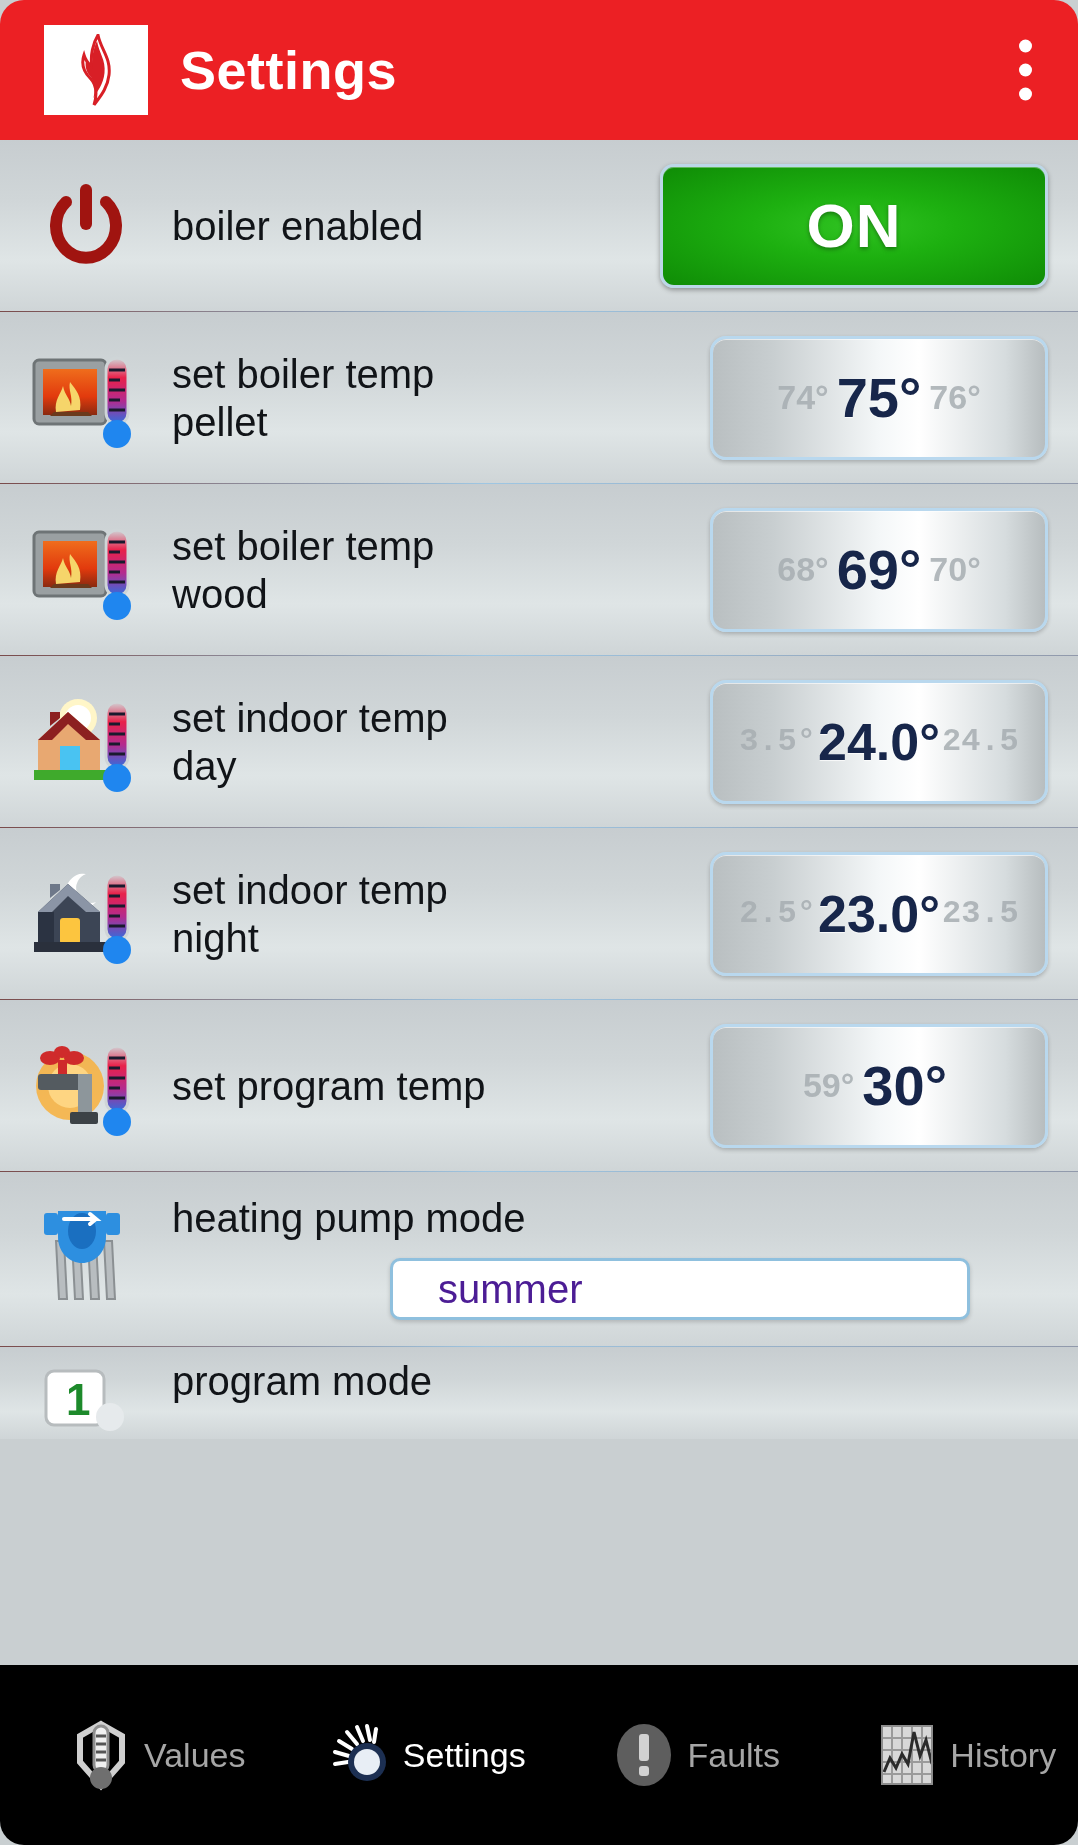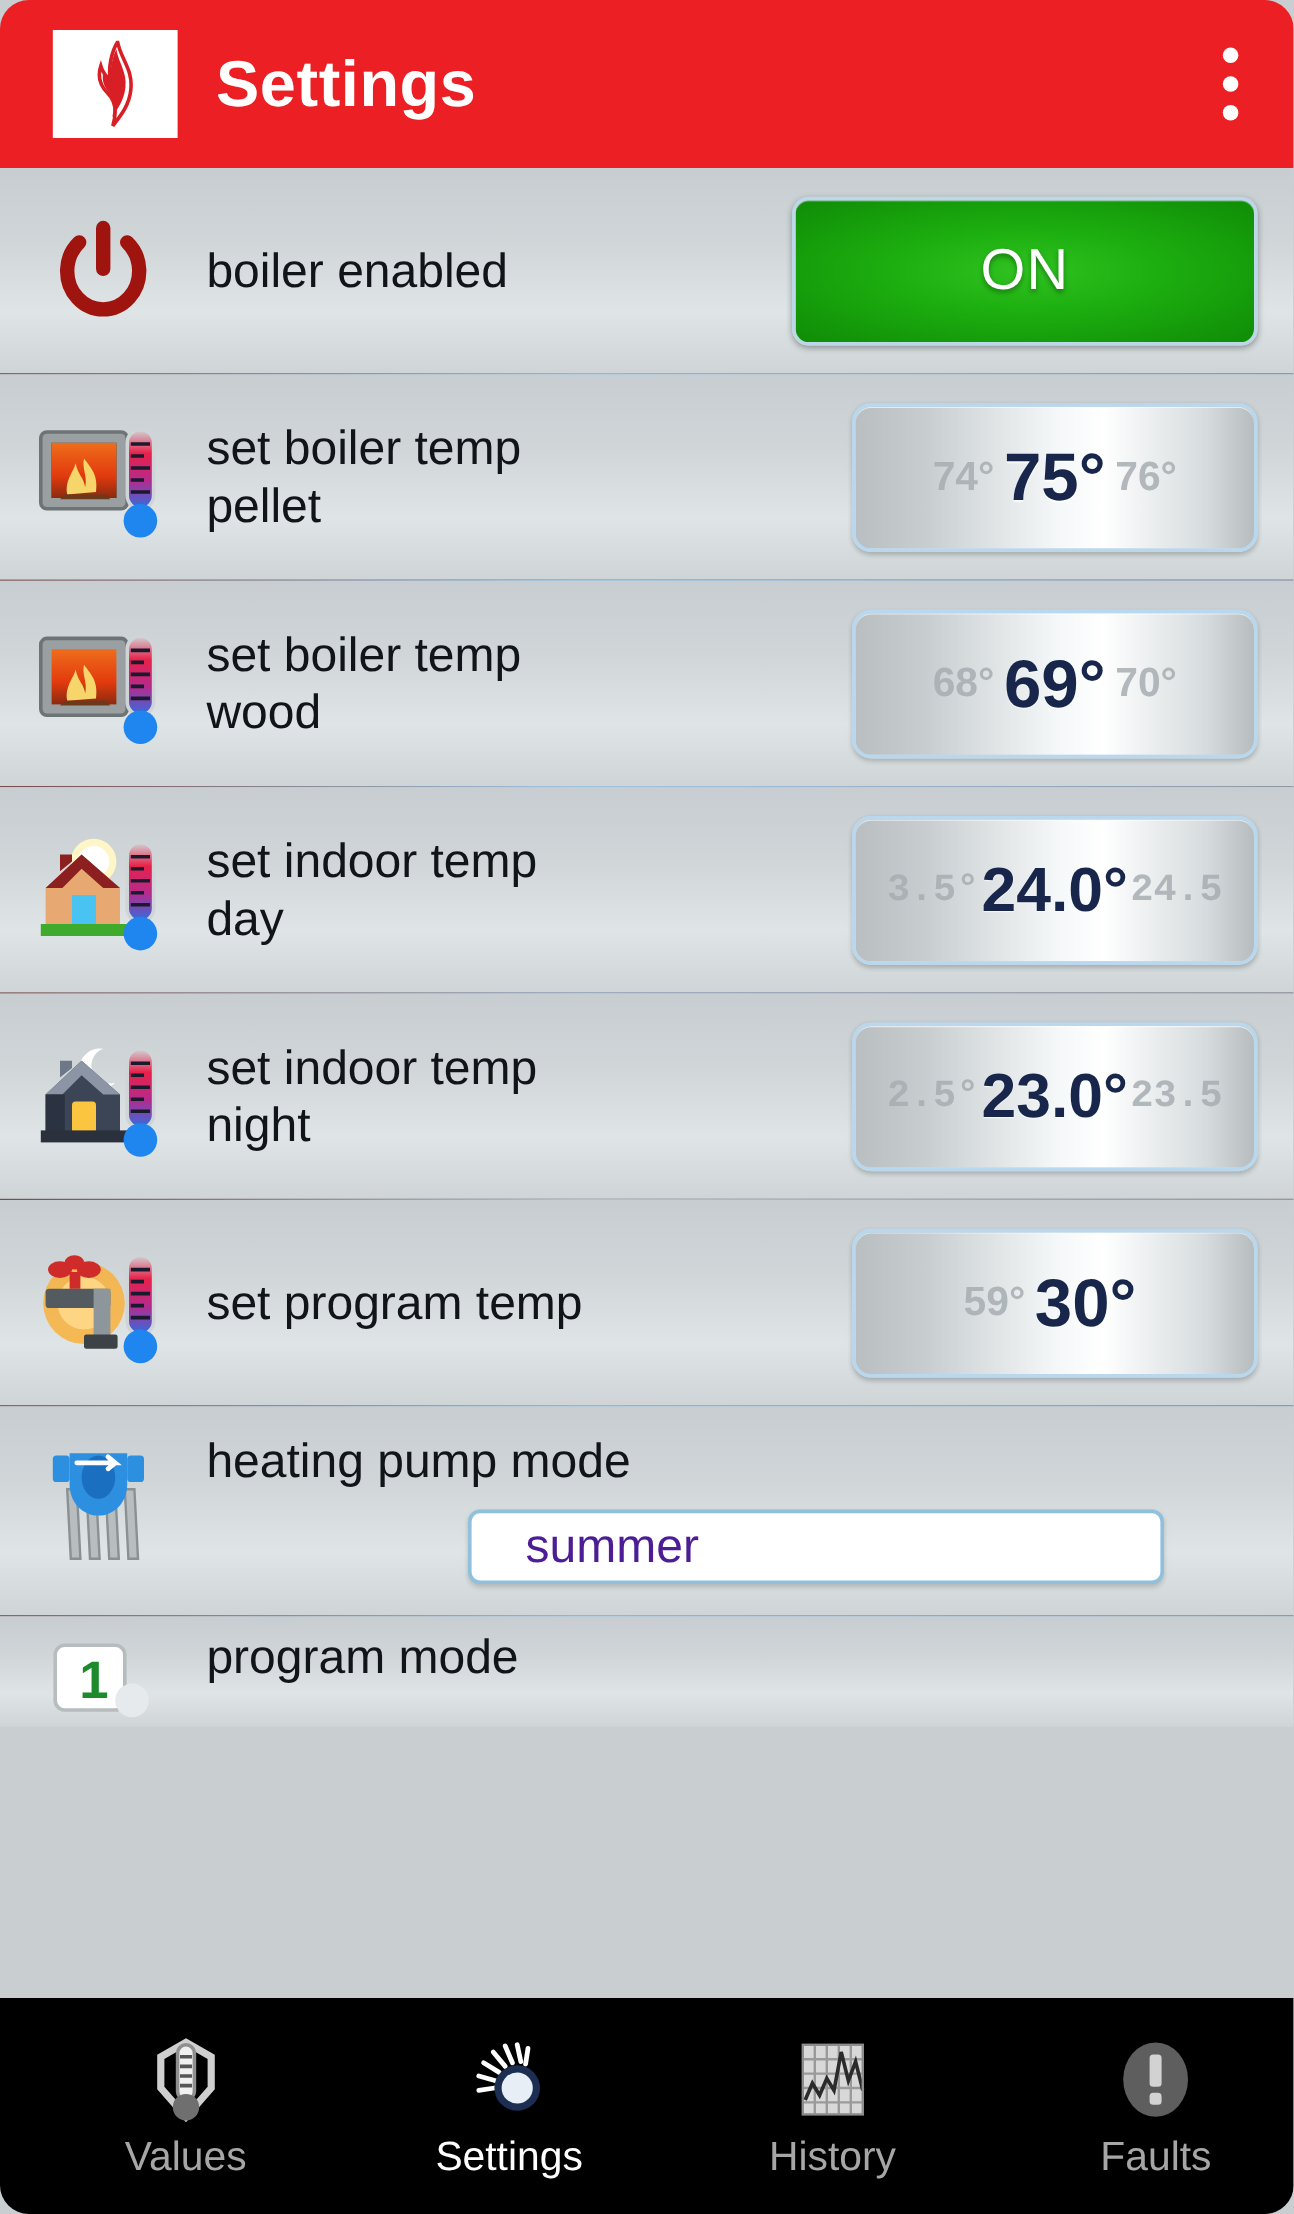--- a/index.html
+++ b/index.html
@@ -80,21 +80,21 @@
   .on-button {
     width:388px; height:124px;
     border-radius:14px;
     background:radial-gradient(ellipse at 50% 50%, #2fc221 0%, #1db010 38%, #0f8c06 100%);
     border:3px solid #bcd7e8;
     box-shadow:0 2px 5px rgba(0,0,0,.35), inset 0 1px 0 rgba(255,255,255,.35);
     display:flex; align-items:center; justify-content:center;
     cursor:pointer;
   }
   .on-button span {
-    color:#ffffff; font-size:48px; font-weight:normal;
+    color:#ffffff; font-size:62px; font-weight:bold;
     text-shadow:0 2px 4px rgba(0,0,0,.35);
     letter-spacing:1px;
   }
 
   
   .picker {
     position:relative;
     width:338px; height:124px;
     border-radius:16px;
     background:linear-gradient(90deg, #b9bfc1 0%, #c8ced0 18%, #f4f7f8 50%, #ffffff 62%, #d6dcde 88%, #b7bdbf 100%);
@@ -150,21 +150,21 @@
   .last-label { position:absolute; left:172px; top:12px; color:#111418; font-size:40px; }
 
   
   .tabbar {
     position:absolute; bottom:0; left:0; width:1078px; height:180px;
     background:#000000;
     display:flex;
   }
   .tab {
     flex:1 1 25%;
-    display:flex; flex-direction:column; align-items:center; justify-content:center;
+    display:flex; flex-direction:row; align-items:center; justify-content:center;
     gap:6px; cursor:pointer;margin-left:40px;
   }
   .tab .tab-ico { height:78px; display:flex; align-items:center; justify-content:center; }
   .tab .tab-lbl { font-size:34px; color:#a6a6a6; }
   .tab.active .tab-lbl { color:#ffffff; }
 </style>
 </head>
 <body>
 
 <div class="app">
@@ -453,43 +453,43 @@
           <circle cx="44" cy="44" r="19" fill="#1c2f52"></circle>
           <circle cx="44" cy="44" r="13" fill="#e8eef5"></circle>
         </svg>
       </div>
       <div class="tab-lbl">Settings</div>
     </div>
 
     <div class="tab">
       <div class="tab-ico">
         <svg width="74" height="74" viewBox="0 0 74 74">
+          <ellipse cx="37" cy="37" rx="27" ry="31" fill="#5e5e5e"></ellipse>
+          <rect x="32" y="16" width="10" height="27" rx="3" fill="#d2d2d2"></rect>
+          <rect x="32" y="48" width="10" height="10" rx="3" fill="#d2d2d2"></rect>
+        </svg>
+      </div>
+      <div class="tab-lbl">Faults</div>
+    </div>
+
+    <div class="tab">
+      <div class="tab-ico">
+        <svg width="74" height="74" viewBox="0 0 74 74">
           <rect x="12" y="8" width="50" height="58" fill="#d8d8d8"></rect>
           <g stroke="#9a9a9a" stroke-width="2">
             <line x1="22" y1="8" x2="22" y2="66"></line>
               <line x1="32" y1="8" x2="32" y2="66"></line>
             <line x1="42" y1="8" x2="42" y2="66"></line>
               <line x1="52" y1="8" x2="52" y2="66"></line>
             <line x1="12" y1="20" x2="62" y2="20"></line>
               <line x1="12" y1="32" x2="62" y2="32"></line>
             <line x1="12" y1="44" x2="62" y2="44"></line>
               <line x1="12" y1="56" x2="62" y2="56"></line>
           </g>
           <polyline points="14,54 20,40 26,50 32,36 38,46 44,14 50,38 56,22 62,46" fill="none" stroke="#2b2b2b" stroke-width="3"></polyline>
           <rect x="12" y="8" width="50" height="58" fill="none" stroke="#8d8d8d" stroke-width="2"></rect>
         </svg>
       </div>
       <div class="tab-lbl">History</div>
     </div>
 
-    <div class="tab">
-      <div class="tab-ico">
-        <svg width="74" height="74" viewBox="0 0 74 74">
-          <ellipse cx="37" cy="37" rx="27" ry="31" fill="#5e5e5e"></ellipse>
-          <rect x="32" y="16" width="10" height="27" rx="3" fill="#d2d2d2"></rect>
-          <rect x="32" y="48" width="10" height="10" rx="3" fill="#d2d2d2"></rect>
-        </svg>
-      </div>
-      <div class="tab-lbl">Faults</div>
-    </div>
-
   </div>
 </div>
 
 </body></html>

